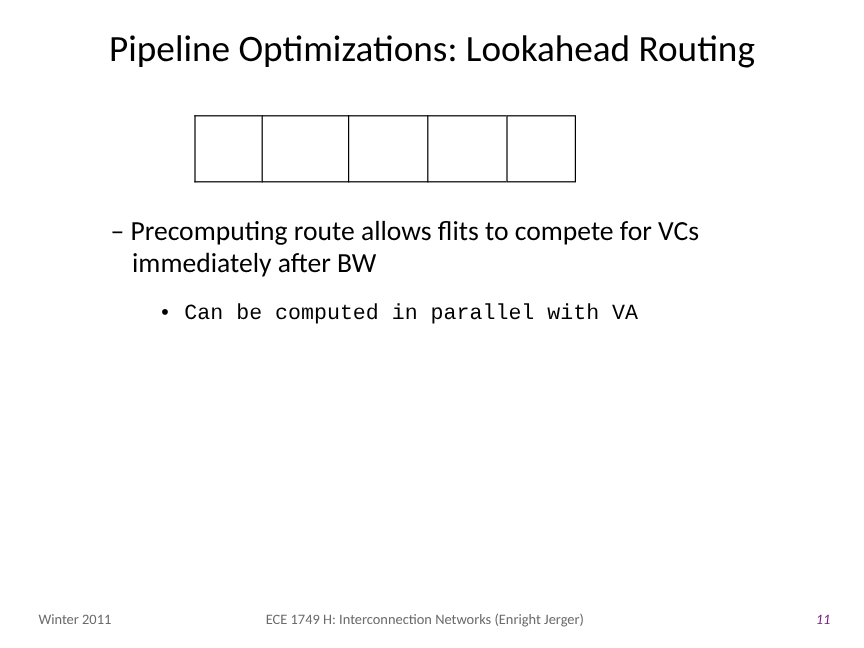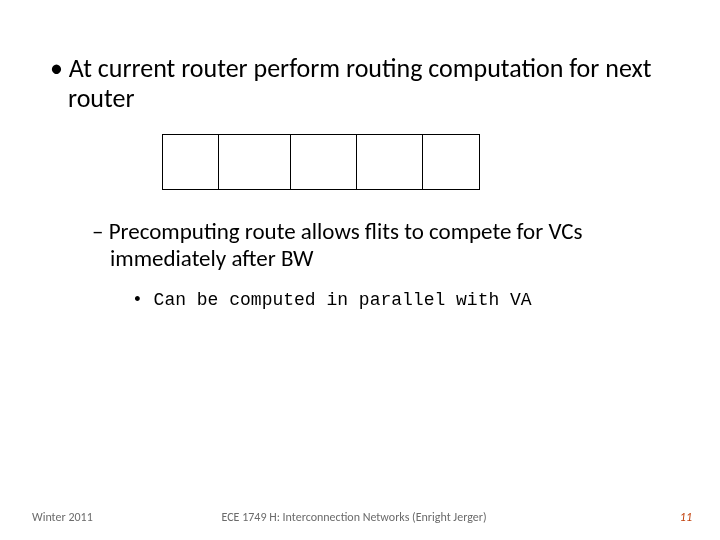--- a/index.html
+++ b/index.html
@@ -15,29 +15,29 @@
   .lvl3::before { content: "• "; }
   .boxes { display: flex; margin: 20px 0 28px 130px; }
   .boxes .cell { border: 1.5px solid #000; border-right: none; height: 56px; }
   .boxes .cell:nth-child(1) { width: 56px; }
   .boxes .cell:nth-child(2) { width: 72px; }
   .boxes .cell:nth-child(3) { width: 66px; }
   .boxes .cell:nth-child(4) { width: 66px; }
   .boxes .cell:nth-child(5) { width: 58px; border-right: 1.5px solid #000; }
   .footer { position: absolute; bottom: 16px; left: 0; right: 0; display: flex; justify-content: space-between; align-items: center; padding: 0 28px 0 32px; font-size: 12px; color: #6b6b6b; }
   .footer .mid { position: absolute; left: 0; right: 12px; text-align: center; }
-  .footer .num { color: #c2410c; font-style: italic; }
+  .footer .num { color: #701a75; font-style: italic; }
 </style>
 </head>
 <body>
 
 <div class="slide">
+  <h1 class="title">Pipeline Optimizations: Lookahead Routing</h1>
 
   <div class="content">
-    <p class="lvl1">At current router perform routing computation for next router</p>
 
     <div class="boxes">
       <div class="cell"></div>
       <div class="cell"></div>
       <div class="cell"></div>
       <div class="cell"></div>
       <div class="cell"></div>
     </div>
 
     <p class="lvl2">Precomputing route allows flits to compete for VCs immediately after BW</p>

